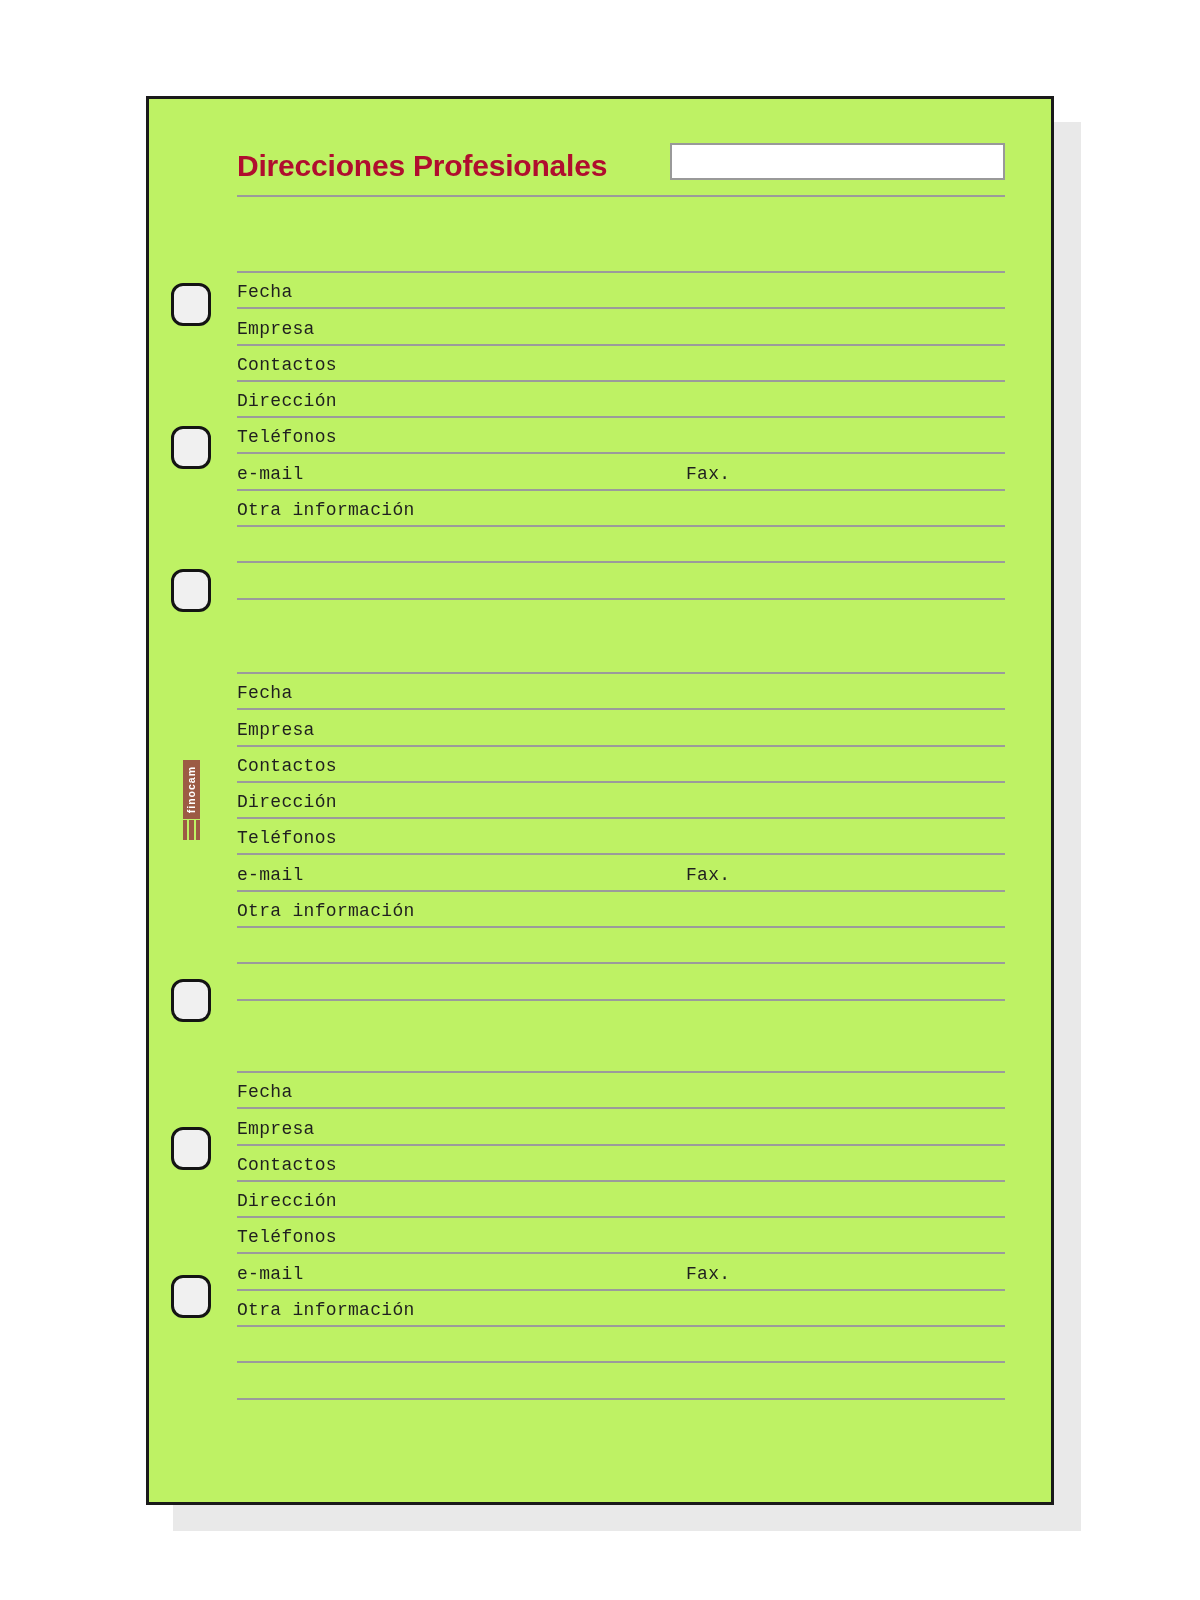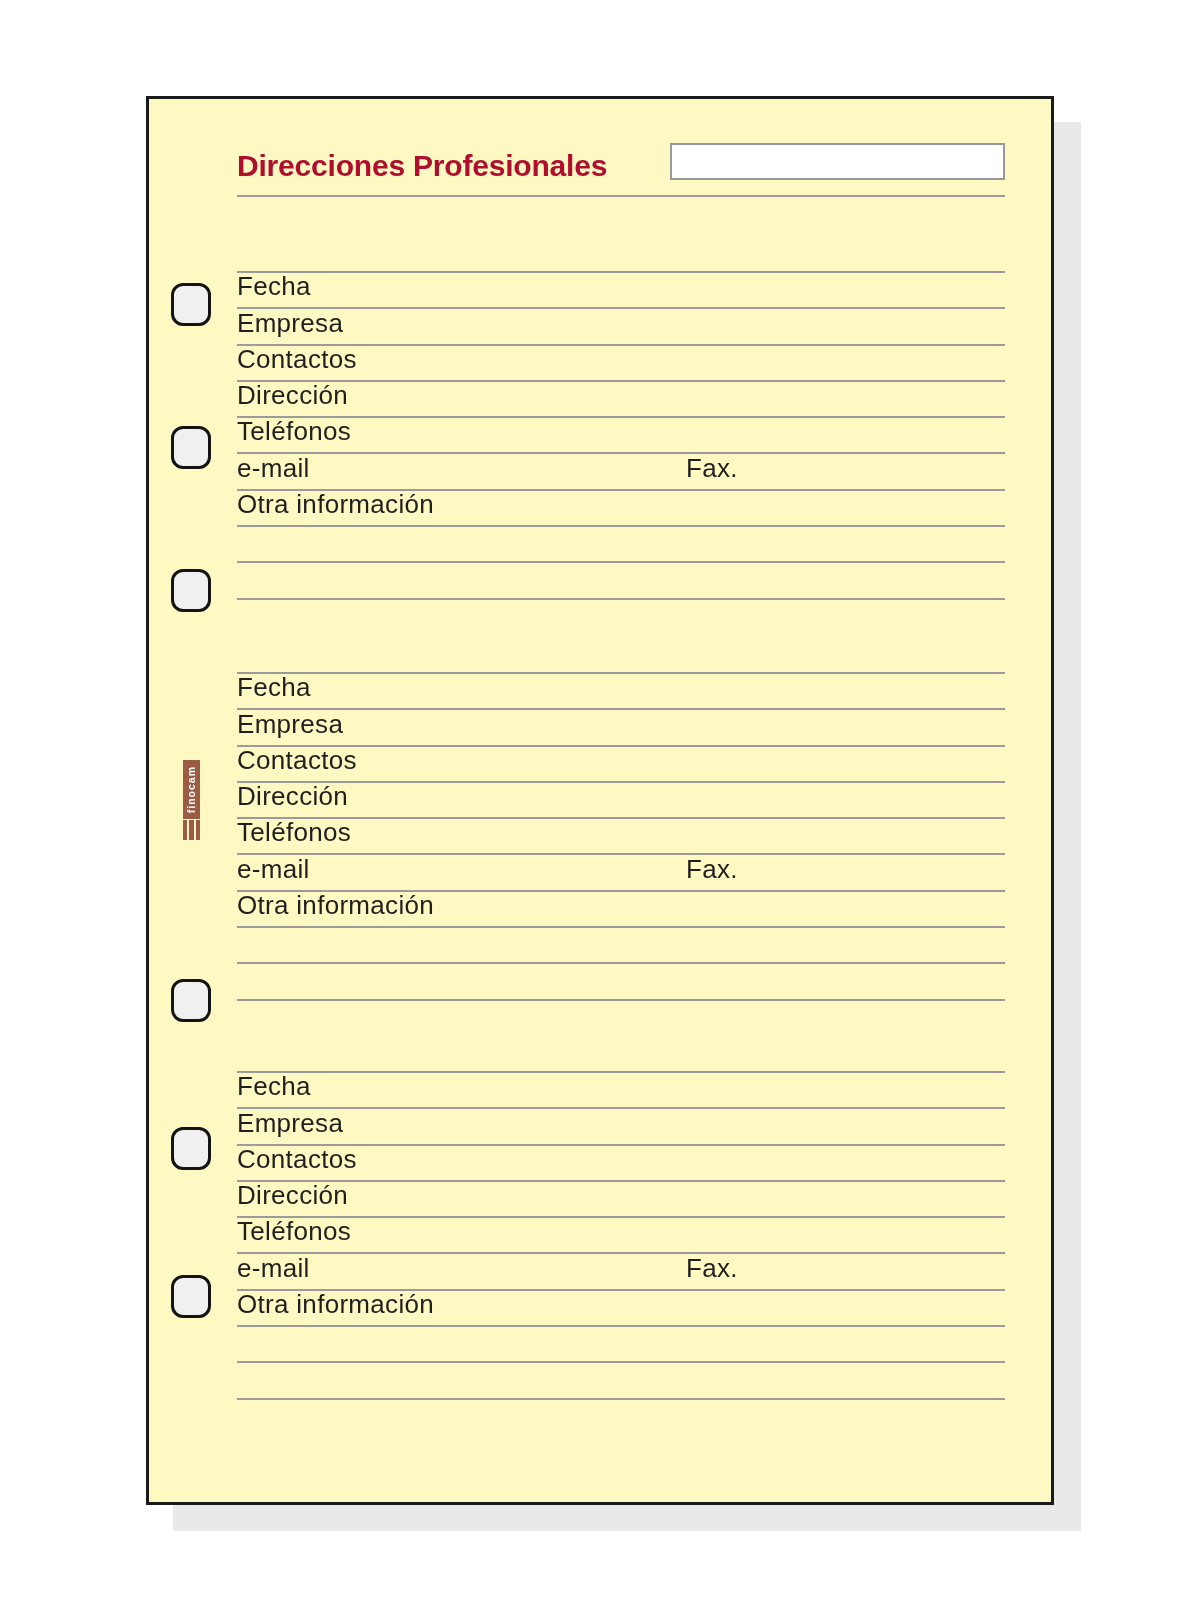--- a/index.html
+++ b/index.html
@@ -27,21 +27,21 @@
   }
   
   .page {
     position: absolute;
     left: 146px;
     top: 96px;
     width: 908px;
     height: 1409px;
     box-sizing: border-box;
     border: 3px solid #1a1a1a;
-    background: #fef9c3;
+    background: #bef264;
   }
   .page-title {
     position: absolute;
     left: 88px;
     top: 50px;
     font-size: 30px;
     font-weight: bold;
     letter-spacing: -0.2px;
     color: #b00e2e;
     white-space: nowrap;
@@ -77,24 +77,25 @@
   .row {
     position: relative;
     height: 36.3px;
     box-sizing: border-box;
     border-bottom: 2px solid #9b9b9b;
   }
   .lbl {
     position: absolute;
     left: 0;
     bottom: 5px;
-    font-size: 26px;
+    font-size: 18px;
     letter-spacing: 0.3px;
     color: #1f1f1f;
     white-space: nowrap;
+    font-family: Liberation Mono, monospace;
   }
   .lbl.fax { left: 449px; }
   
   .hole {
     position: absolute;
     left: 22px;
     width: 40px;
     height: 43px;
     box-sizing: border-box;
     border: 3.5px solid #141414;

